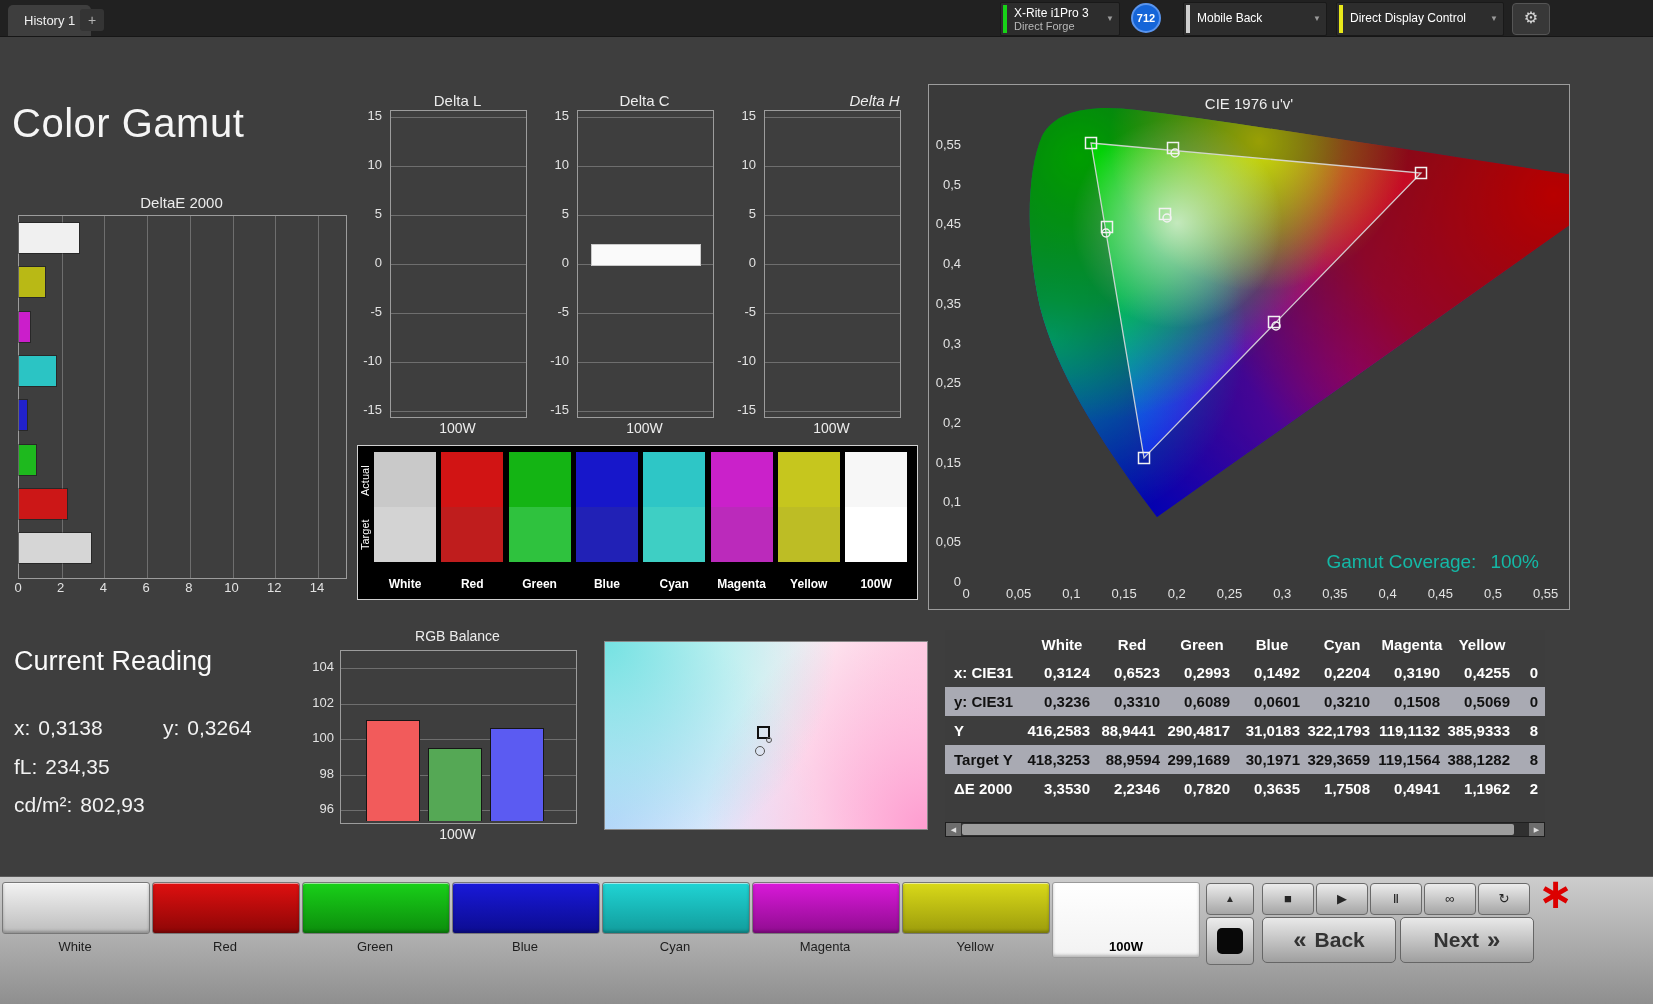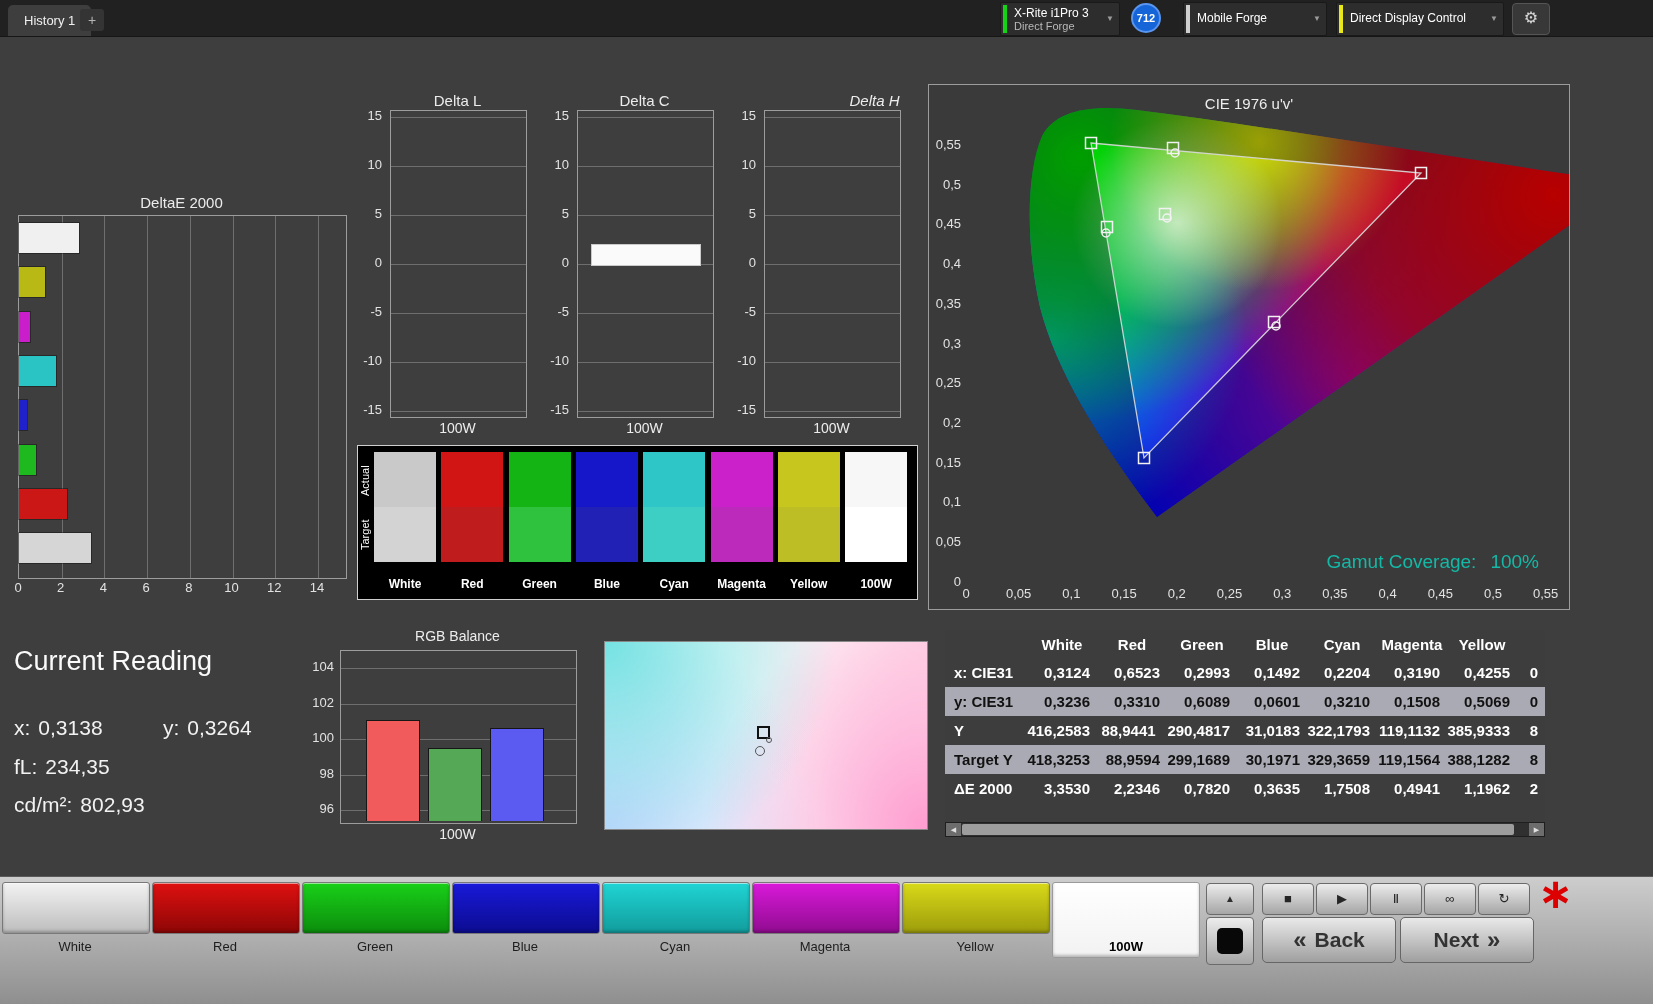--- a/index.html
+++ b/index.html
@@ -139,35 +139,36 @@
       <span class="dd2">
         <span class="dd-l1">X-Rite i1Pro 3</span>
         <span class="dd-l2">Direct Forge</span>
       </span>
       <span class="chev">▼</span>
     </div>
     <div class="badge">712</div>
 
     <div class="dd source">
       <span class="accent" style="background:#cfcfcf"></span>
-      <span class="dd-l1 mid">Mobile Forge</span>
+      <span class="dd-l1 mid">Mobile Back</span>
       <span class="chev">▼</span>
     </div>
 
     <div class="dd control">
       <span class="accent" style="background:#e8e81a"></span>
       <span class="dd-l1 mid">Direct Display Control</span>
       <span class="chev">▼</span>
     </div>
 
     <div class="gear">
       <span>⚙</span>
     </div>
   </header>
 
+  <h1 class="page-title">Color Gamut</h1>
 
   <div class="chart-title" id="deltae-title">DeltaE 2000</div>
   <div class="chart-box" id="deltae-box">
       <div class="vgrid" style="left: 42.7px;"></div>
       <div class="vgrid" style="left: 85.4px;"></div>
       <div class="vgrid" style="left: 128.1px;"></div>
       <div class="vgrid" style="left: 170.9px;"></div>
       <div class="vgrid" style="left: 213.6px;"></div>
       <div class="vgrid" style="left: 256.3px;"></div>
       <div class="vgrid" style="left: 299px;"></div>

